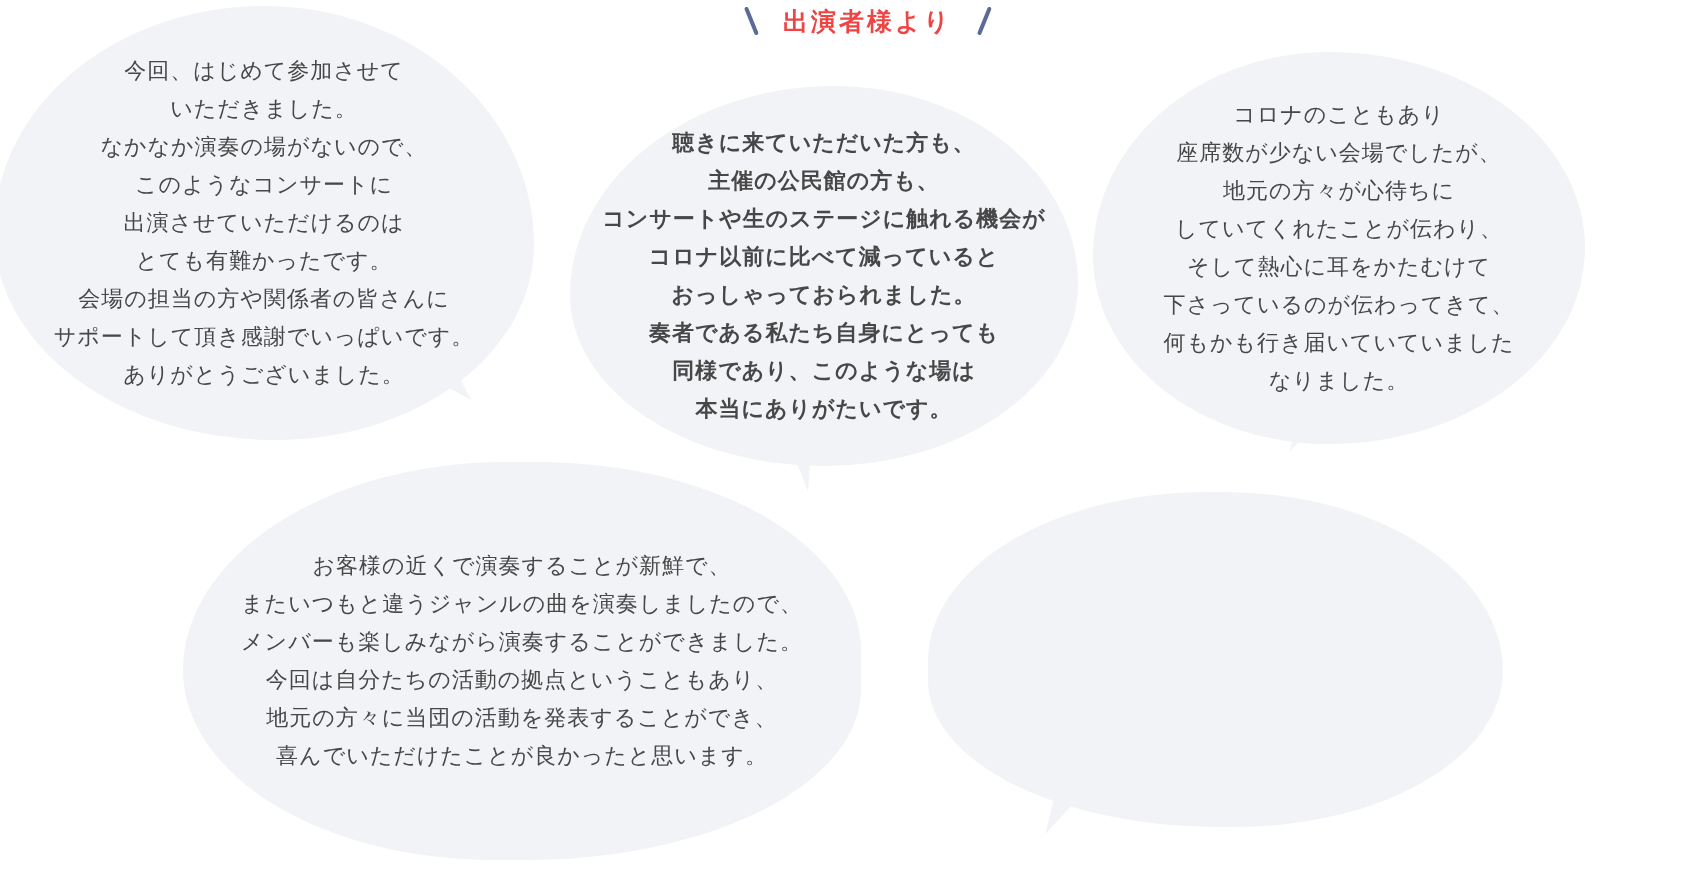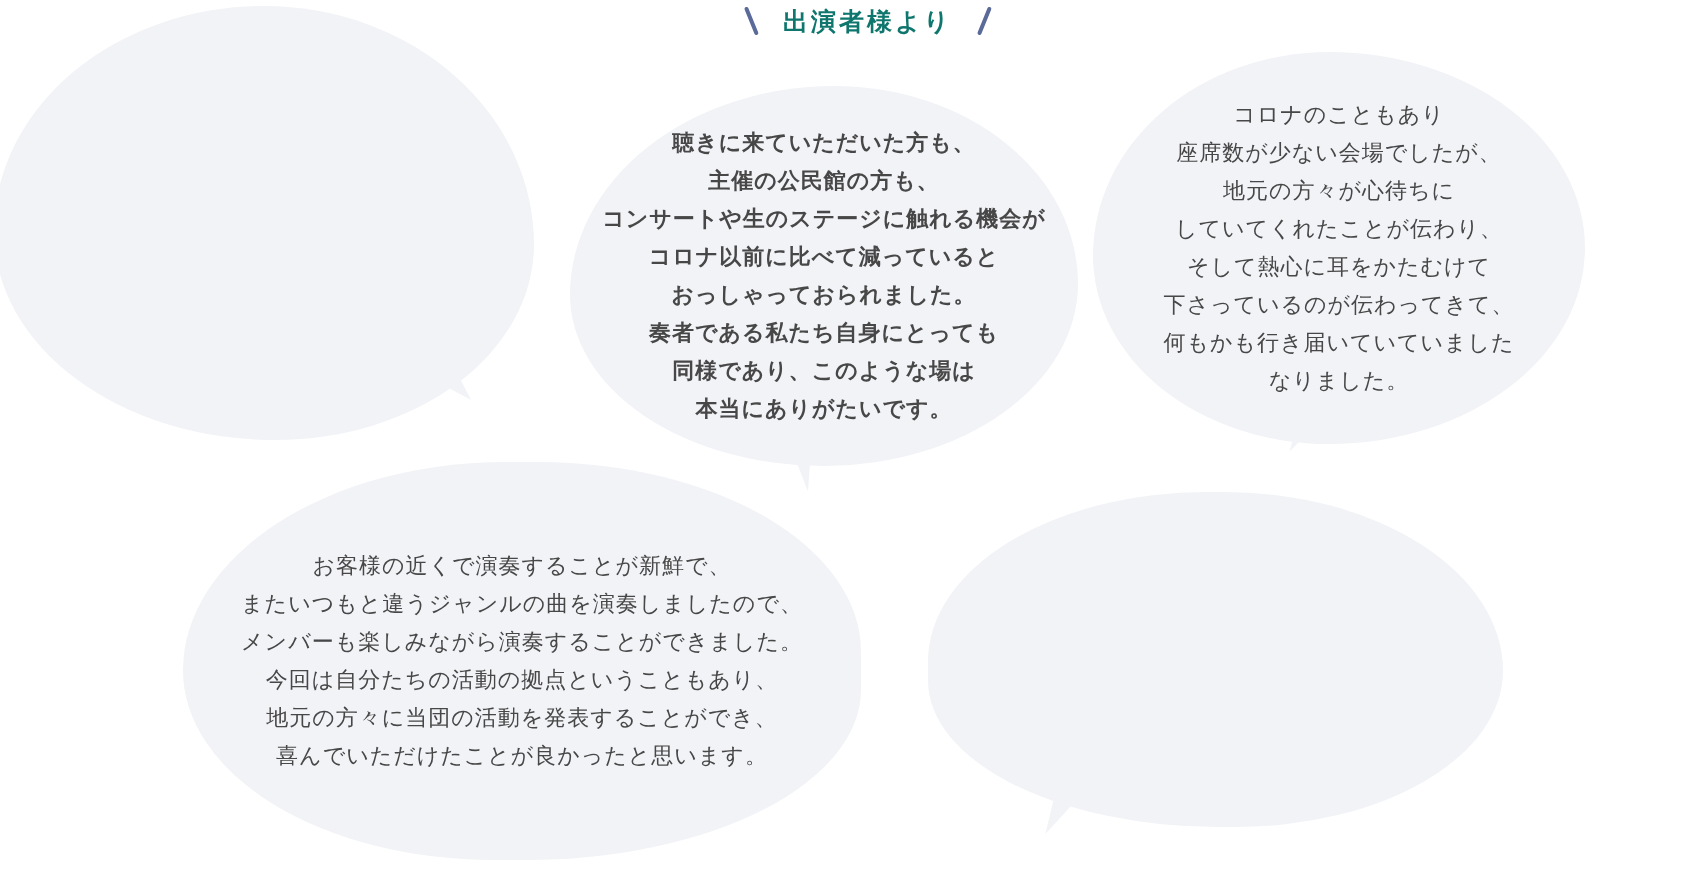--- a/index.html
+++ b/index.html
@@ -21,21 +21,21 @@
     top: 0;
     left: 50%;
     transform: translateX(calc(-50% + 17px));
     display: flex;
     align-items: center;
     gap: 30px;
     height: 42px;
     z-index: 5;
   }
   .title-text {
-    color: #0f766e;
+    color: #ef4444;
     font-size: 25px;
     font-weight: bold;
     letter-spacing: 3px;
     white-space: nowrap;
   }
   .mark {
     width: 4px;
     height: 30px;
     background: #5a6b9a;
     border-radius: 2px;
@@ -122,20 +122,29 @@
 <div class="stage">
 
   <div class="section-title">
     <span class="mark mark-left"></span>
     <span class="title-text">出演者様より</span>
     <span class="mark mark-right"></span>
   </div>
 
   <div class="bubble b1">
     <span class="tail"></span>
+    <span class="bubble-text">今回、はじめて参加させて
+いただきました。
+なかなか演奏の場がないので、
+このようなコンサートに
+出演させていただけるのは
+とても有難かったです。
+会場の担当の方や関係者の皆さんに
+サポートして頂き感謝でいっぱいです。
+ありがとうございました。</span>
   </div>
 
   <div class="bubble b2">
     <span class="tail"></span>
     <span class="bubble-text">聴きに来ていただいた方も、
 主催の公民館の方も、
 コンサートや生のステージに触れる機会が
 コロナ以前に比べて減っていると
 おっしゃっておられました。
 奏者である私たち自身にとっても

